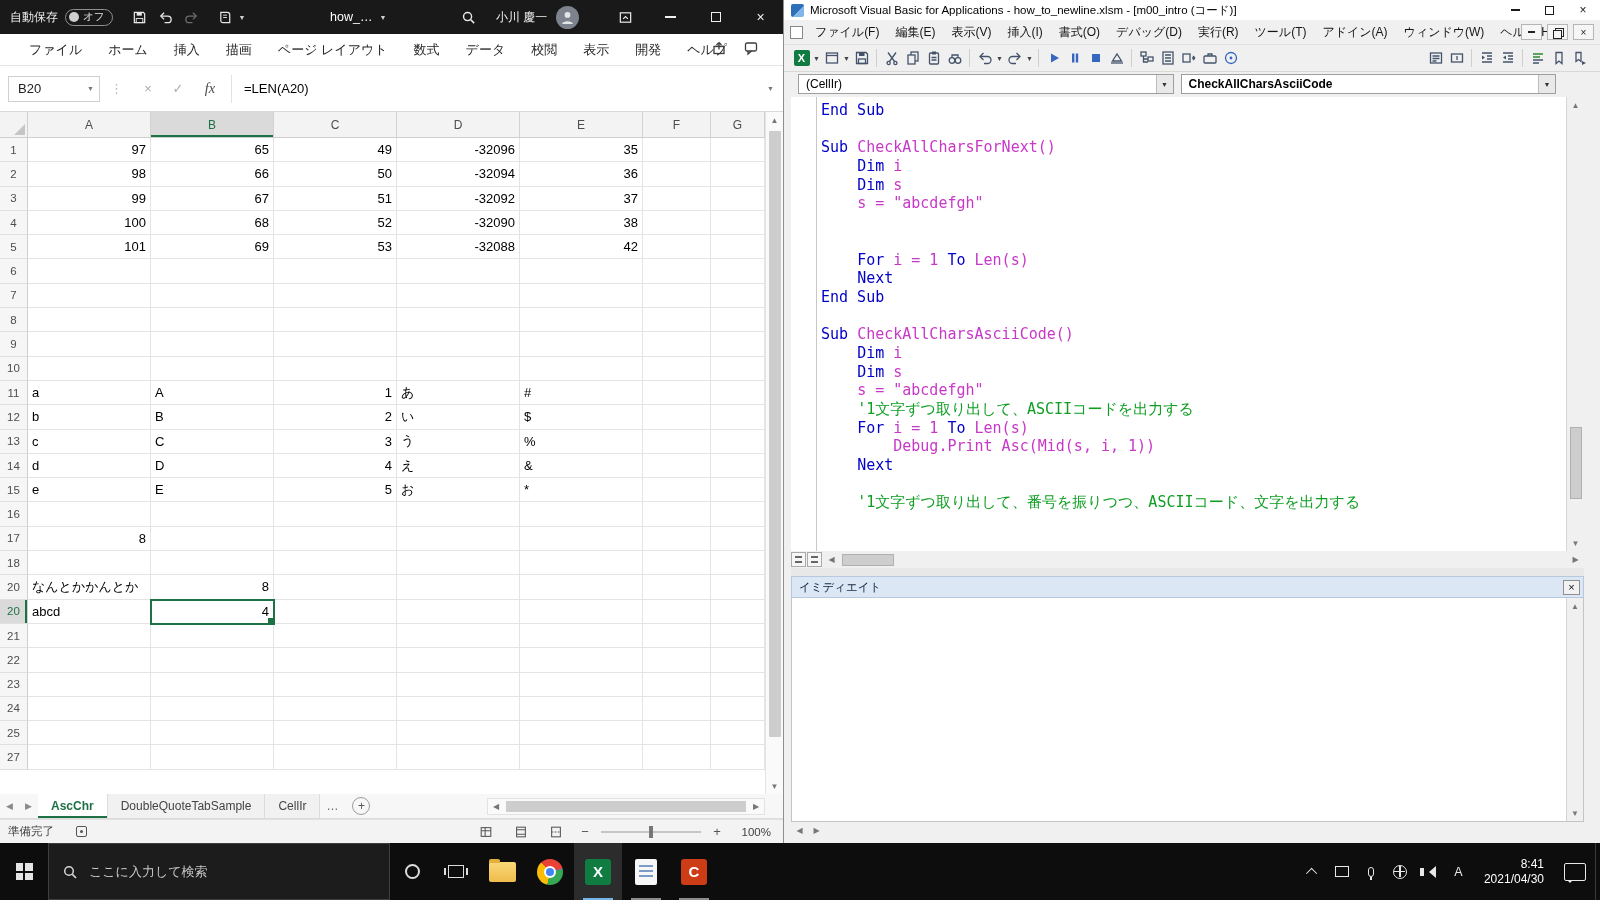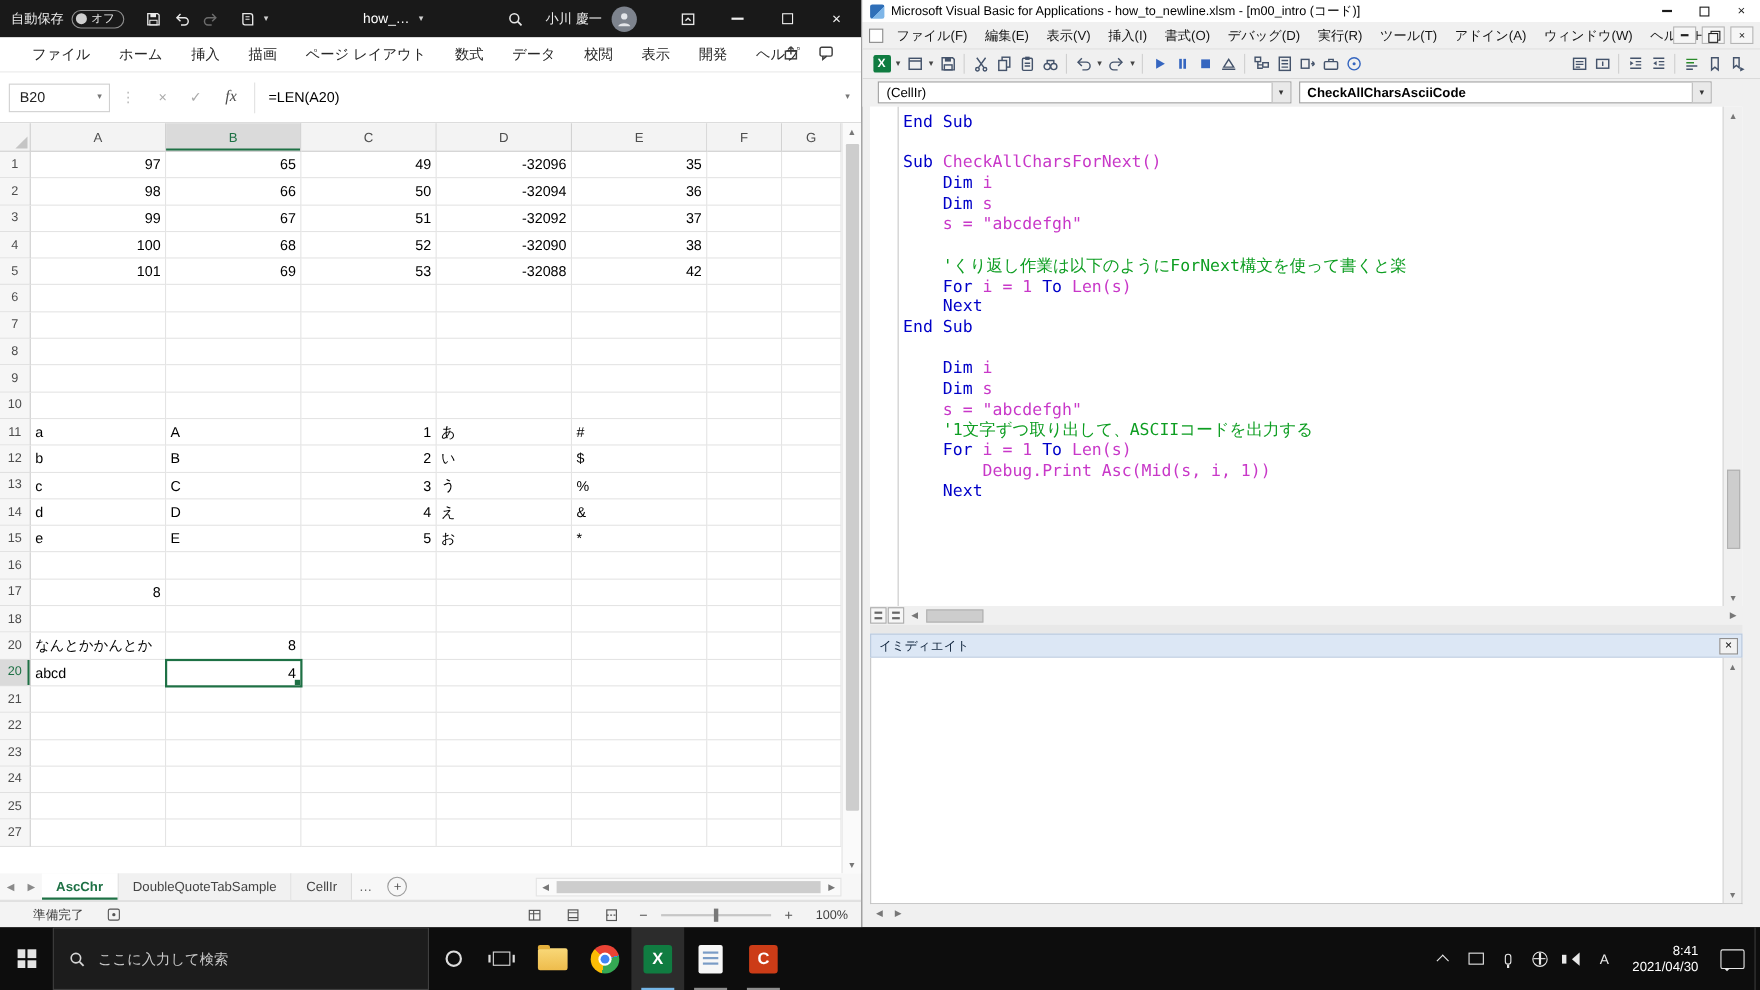--- a/index.html
+++ b/index.html
@@ -66,21 +66,21 @@
   .xl-sheetbar{position:absolute;top:794px;left:0;width:783px;height:25px;background:#f7f7f7;border-bottom:1px solid #dcdcdc;display:flex;align-items:center;font-size:12px;color:#444}
   .sheetnav{width:19px;text-align:center;color:#8a8a8a;font-size:9px}
   .xl-sheettab{padding:0 13px;height:100%;display:flex;align-items:center;border-right:1px solid #dcdcdc;background:#f1f1f1;white-space:nowrap}
   .xl-sheettab.active{background:#fff;color:var(--xlg);font-weight:700;box-shadow:inset 0 -2px 0 var(--xlg)}
   .tab-ellipsis{padding:0 6px;color:#666}
   .addsheet{width:18px;height:18px;margin-left:8px;border:1px solid #9c9c9c;border-radius:50%;display:flex;align-items:center;justify-content:center;color:#555;font-size:12px;line-height:1}
   .xl-hscroll{margin-left:auto;margin-right:18px;width:278px;height:17px;background:#fafafa;border:1px solid #e3e3e3;display:flex;align-items:center}
   .hthumb{height:11px;background:#cdcdcd;flex:1;margin:0 2px}
 
   .xl-status{position:absolute;top:819px;left:0;width:783px;height:24px;background:#f3f3f3;border-top:1px solid #e0e0e0;display:flex;align-items:center;font-size:11.5px;color:#3f3f3f}
-  .st-ready{margin-left:30px}
+  .st-ready{margin-left:8px}
   .macro-ic{width:11px;height:11px;border:1.4px solid #555;border-radius:2px;margin-left:22px;position:relative}
   .macro-ic::after{content:'';position:absolute;left:2.5px;top:2.5px;width:3px;height:3px;border-radius:50%;background:#555}
   .st-right{margin-left:auto;display:flex;align-items:center;gap:9px;margin-right:12px}
   .view-ic{width:26px;display:flex;justify-content:center;color:#555}
   .view-ic svg{width:14px;height:14px}
   .zoom-track{width:100px;height:2px;background:#c6c6c6;position:relative}
   .zoom-knob{position:absolute;left:48px;top:-5px;width:4px;height:12px;background:#787878}
   .zoom-sign{color:#555;font-size:13px;width:14px;text-align:center}
   .zoom-pct{width:38px;text-align:right}
 
@@ -864,34 +864,35 @@
   <div class="vb-codewrap">
     <div class="vb-margin"></div>
     <div id="vbCode">
         <div class="vb-line"><span class="vb-kw">End Sub</span></div>
         <div class="vb-line"></div>
         <div class="vb-line"><span class="vb-kw">Sub </span><span class="vb-id">CheckAllCharsForNext()</span></div>
         <div class="vb-line"><span class="vb-nm">    </span><span class="vb-kw">Dim </span><span class="vb-id">i</span></div>
         <div class="vb-line"><span class="vb-nm">    </span><span class="vb-kw">Dim </span><span class="vb-id">s</span></div>
         <div class="vb-line"><span class="vb-nm">    </span><span class="vb-id">s = "abcdefgh"</span></div>
         <div class="vb-line"></div>
-        <div class="vb-line"><span class="vb-nm">    </span><span class="vb-cm">'くり返し作業は以下のようにForNext構文を使って書くと楽</span></div>
+        <div class="vb-line"><span class="vb-nm">    </span></div>
         <div class="vb-line"><span class="vb-nm">    </span><span class="vb-kw">For </span><span class="vb-id">i = 1 </span><span class="vb-kw">To </span><span class="vb-id">Len(s)</span></div>
         <div class="vb-line"><span class="vb-nm">    </span><span class="vb-kw">Next</span></div>
         <div class="vb-line"><span class="vb-kw">End Sub</span></div>
         <div class="vb-line"></div>
+        <div class="vb-line"><span class="vb-kw">Sub </span><span class="vb-id">CheckAllCharsAsciiCode()</span></div>
         <div class="vb-line"><span class="vb-nm">    </span><span class="vb-kw">Dim </span><span class="vb-id">i</span></div>
         <div class="vb-line"><span class="vb-nm">    </span><span class="vb-kw">Dim </span><span class="vb-id">s</span></div>
         <div class="vb-line"><span class="vb-nm">    </span><span class="vb-id">s = "abcdefgh"</span></div>
         <div class="vb-line"><span class="vb-nm">    </span><span class="vb-cm">'1文字ずつ取り出して、ASCIIコードを出力する</span></div>
         <div class="vb-line"><span class="vb-nm">    </span><span class="vb-kw">For </span><span class="vb-id">i = 1 </span><span class="vb-kw">To </span><span class="vb-id">Len(s)</span></div>
         <div class="vb-line"><span class="vb-nm">        </span><span class="vb-id">Debug.Print Asc(Mid(s, i, 1))</span></div>
         <div class="vb-line"><span class="vb-nm">    </span><span class="vb-kw">Next</span></div>
         <div class="vb-line"></div>
-        <div class="vb-line"><span class="vb-nm">    </span></div>
+        <div class="vb-line"><span class="vb-nm">    </span><span class="vb-cm">'1文字ずつ取り出して、番号を振りつつ、ASCIIコード、文字を出力する</span></div>
       </div>
     <div class="vb-vscroll">
       <span class="scr-arrow" style="top:0">▲</span>
       <span class="vb-vthumb"></span>
       <span class="scr-arrow" style="bottom:0">▼</span>
     </div>
   </div>
 
   <div class="vb-hscroll">
     <span class="viewbtn">

